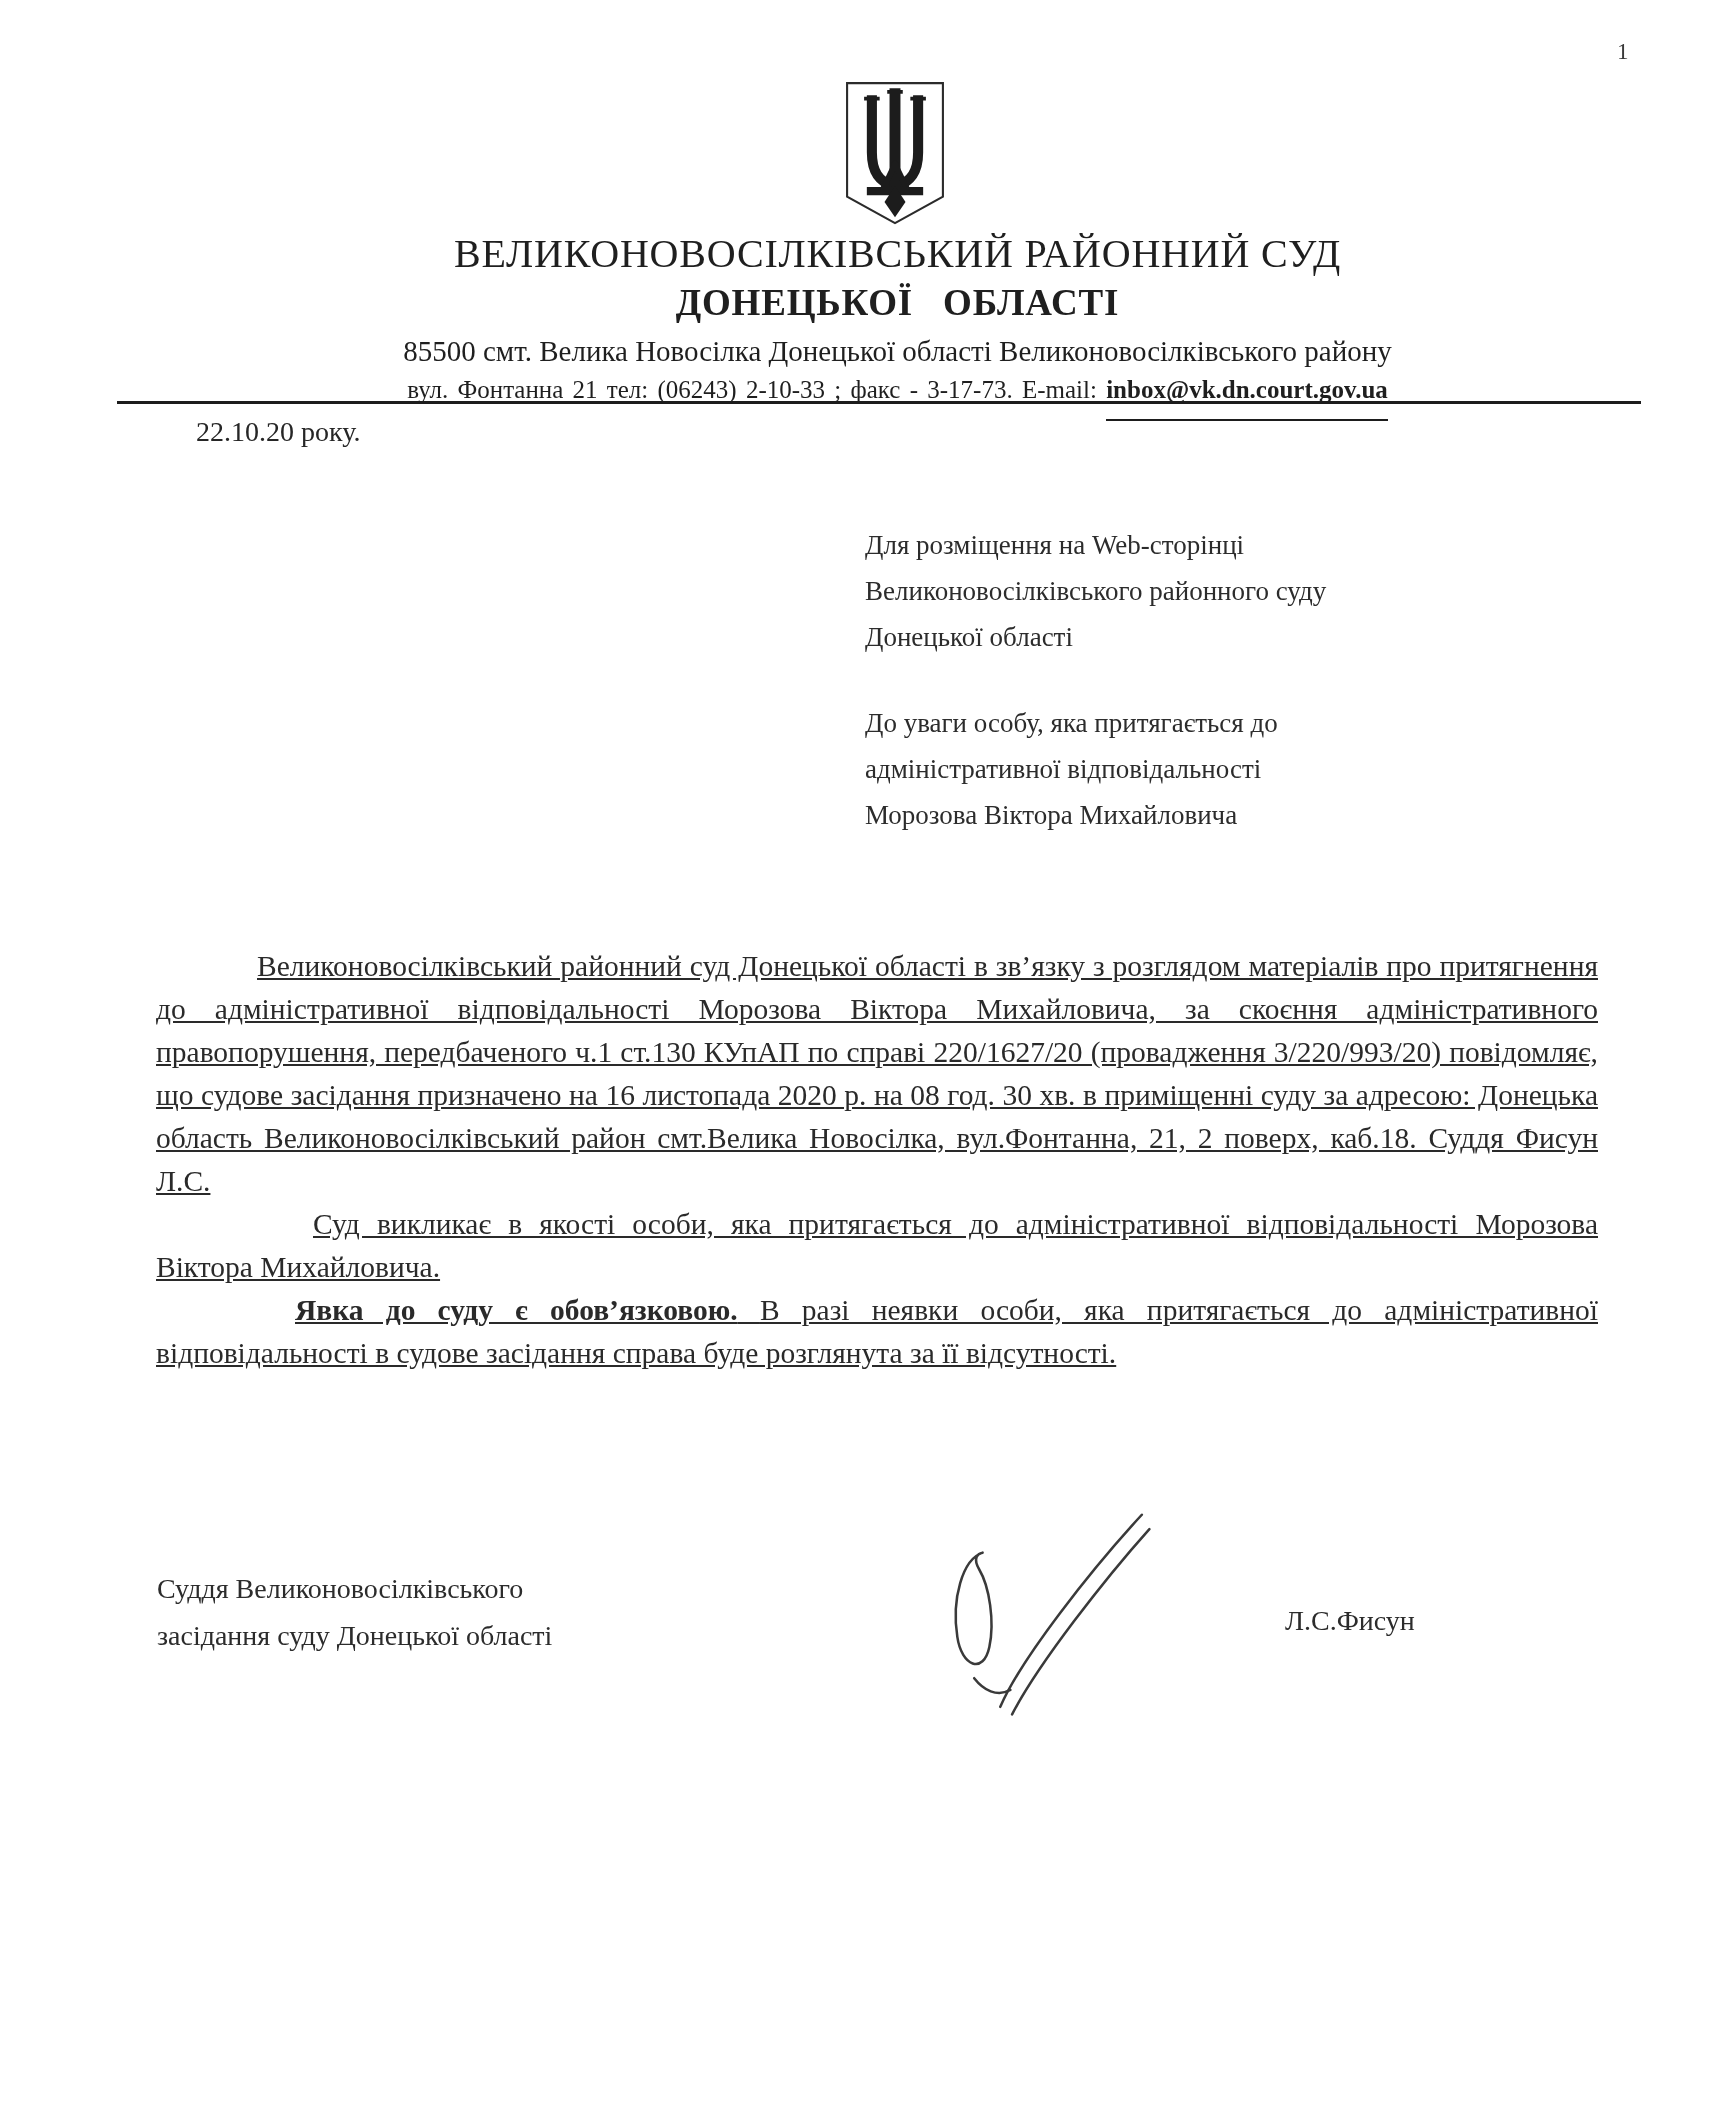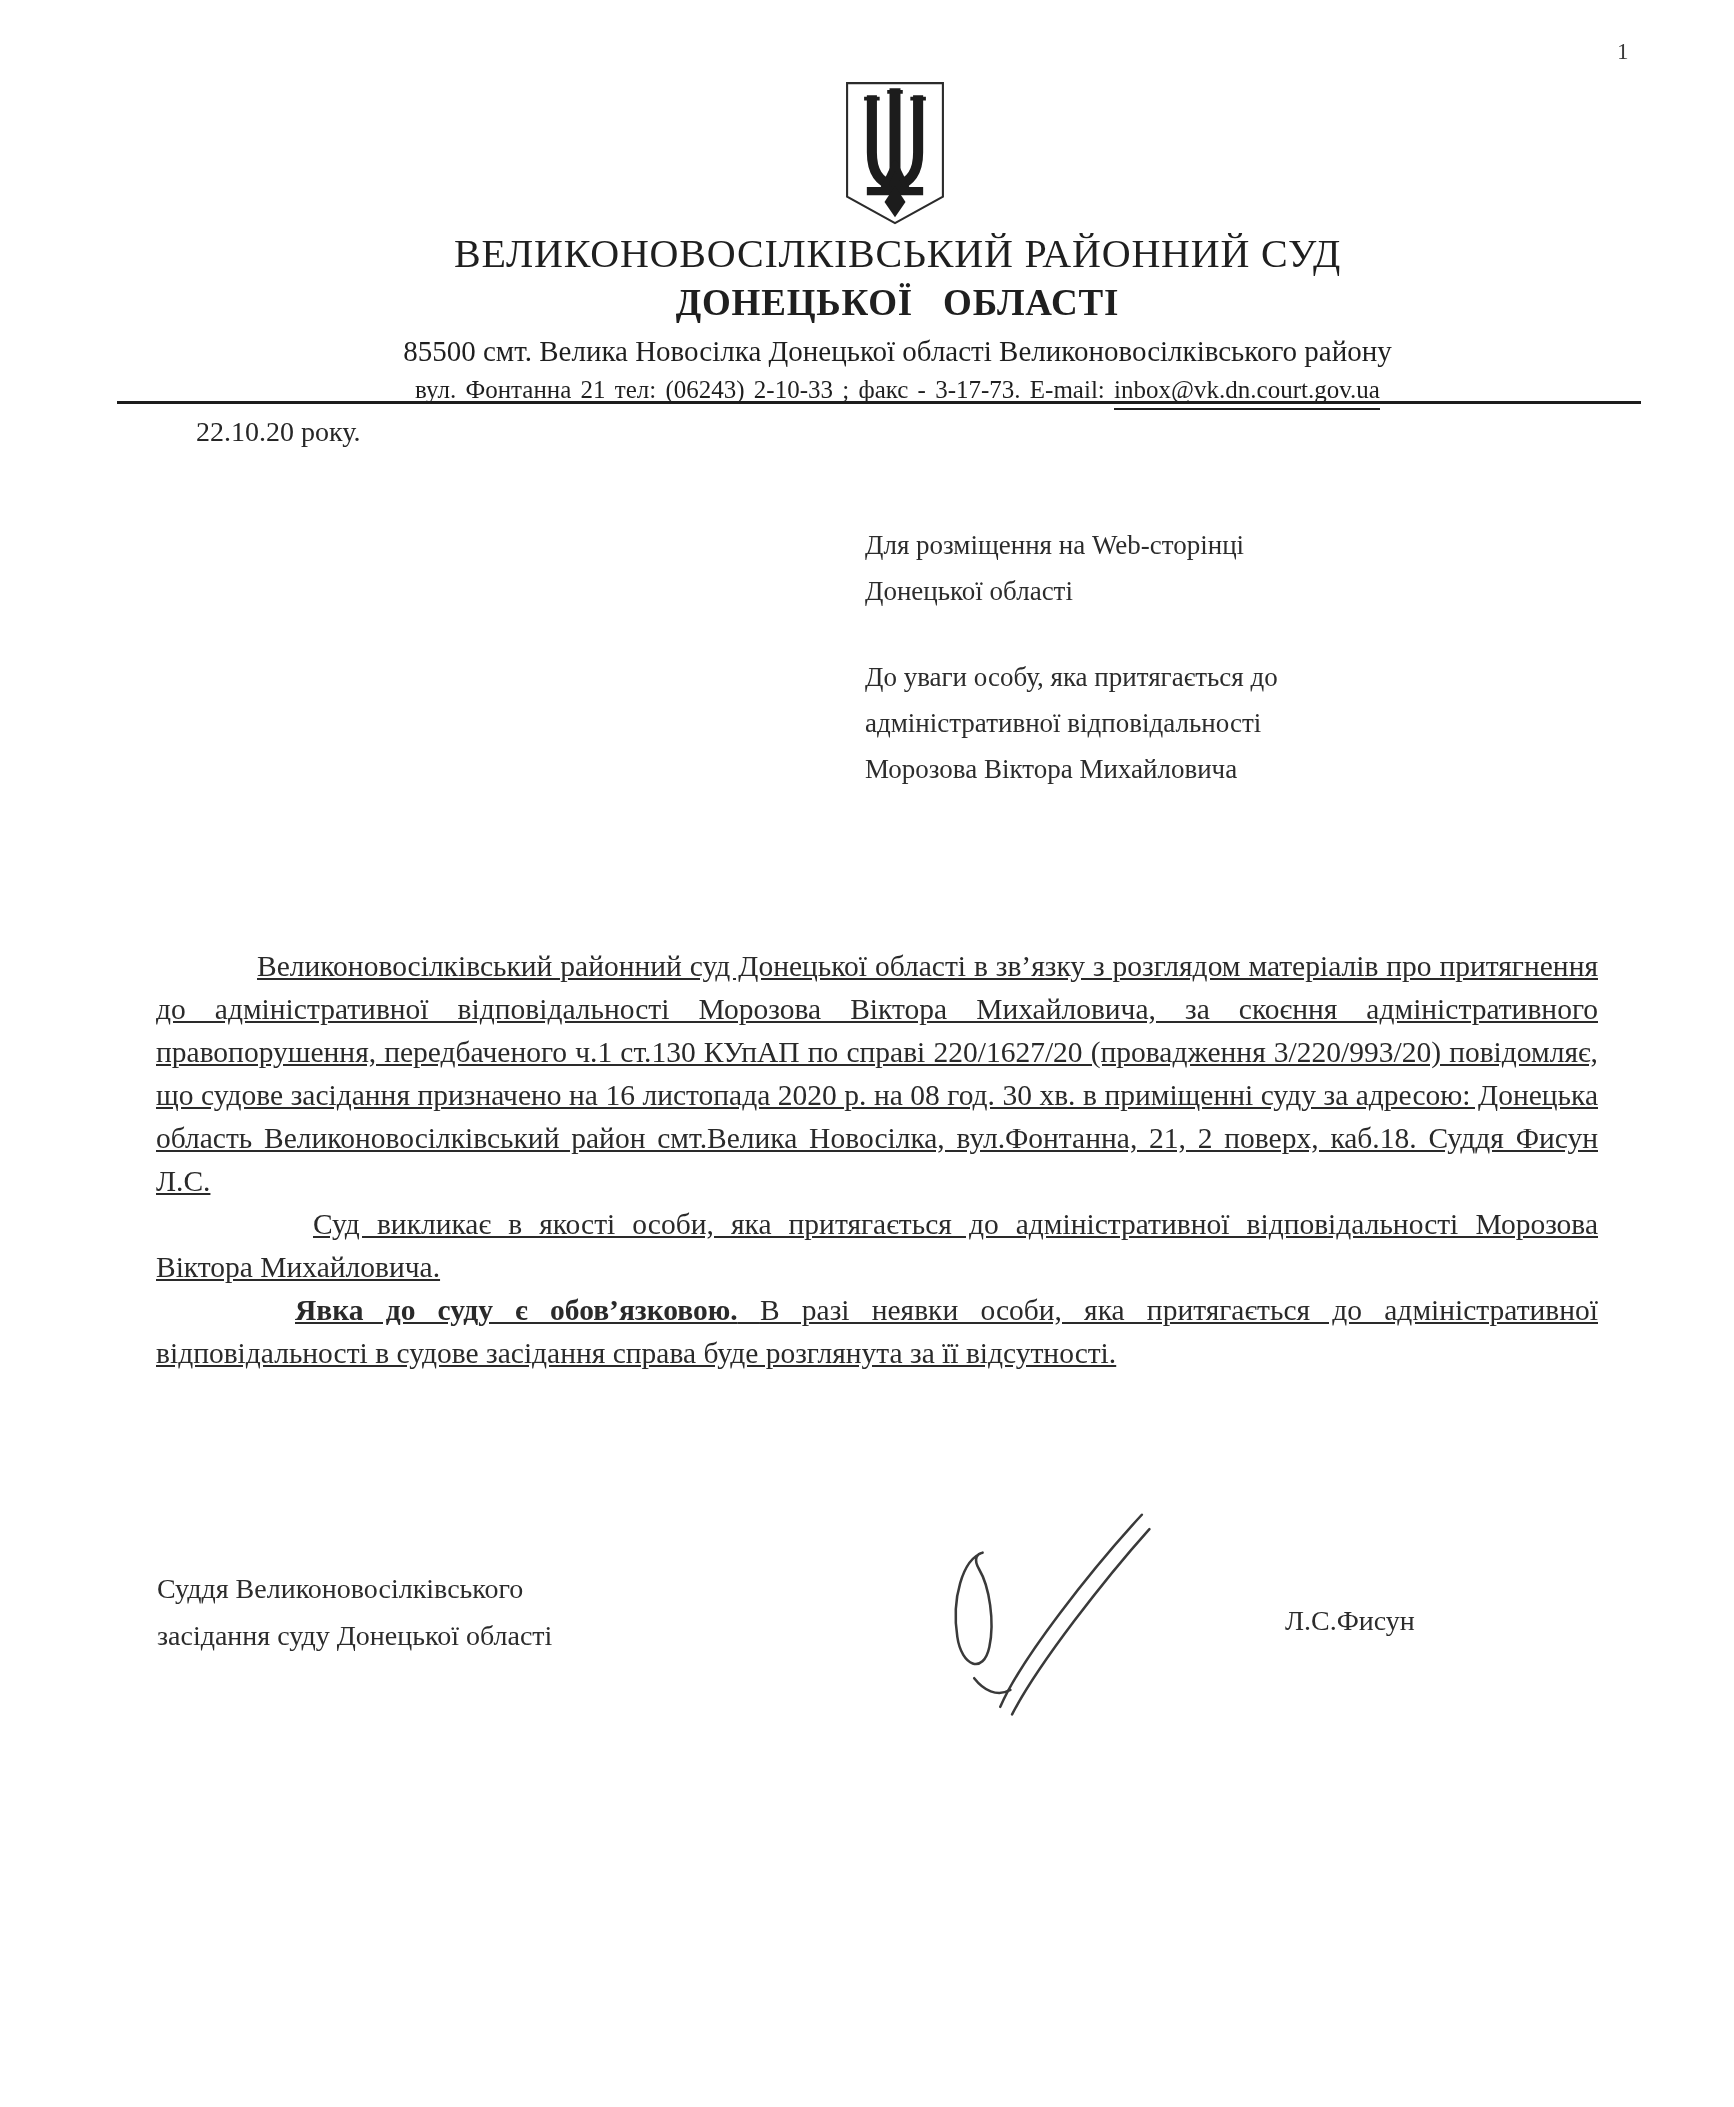--- a/index.html
+++ b/index.html
@@ -30,21 +30,22 @@
     line-height: 47px; white-space: nowrap;
   }
   .title2 {
     font-size: 37px; font-weight: bold; letter-spacing: 0.8px;
     word-spacing: 20px; line-height: 47px; margin-top: 1.7px;
   }
   .addr-line { font-size: 29px; margin-top: 9.3px; white-space: nowrap; }
   .contact-line { font-size: 25px; margin-top: 7.6px; word-spacing: 3px; white-space: nowrap; }
   .email {
     border-bottom: 2.1px solid #1d1d1d;
-    padding-bottom: 5px;
+    padding-bottom: 16px;
+    font-weight: bold;
   }
 
   .rule {
     left: 117px; top: 401px; width: 1524px; height: 3px;
     background: #1c1c1c;
   }
 
   .dateline { left: 196px; top: 416px; font-size: 28px; }
 
   .addressee {
@@ -99,20 +100,21 @@
     <div class="addr-line">85500 смт. Велика Новосілка Донецької області Великоновосілківського району</div>
     <div class="contact-line"><span>вул. Фонтанна 21 тел: (06243)  2-10-33 ;  факс -  3-17-73.  E-mail:</span> <span class="email">inbox@vk.dn.court.gov.ua</span></div>
   </div>
 
   <div class="abs rule"></div>
 
   <div class="abs dateline">22.10.20 року.</div>
 
   <div class="abs addressee">
     <div>Для розміщення на Web-сторінці</div>
+    <div>Великоновосілківського районного суду</div>
     <div>Донецької області</div>
     <div class="gap"></div>
     <div>До уваги особу, яка притягається до</div>
     <div>адміністративної відповідальності</div>
     <div>Морозова Віктора Михайловича</div>
   </div>
 
   <div class="abs body-block">
     <p class="p1">Великоновосілківський районний суд Донецької області в зв’язку з розглядом матеріалів про притягнення до адміністративної відповідальності Морозова Віктора Михайловича, за скоєння адміністративного правопорушення, передбаченого ч.1 ст.130 КУпАП по справі 220/1627/20 (провадження 3/220/993/20) повідомляє, що судове засідання призначено на 16 листопада 2020 р. на 08 год. 30 хв. в приміщенні суду за адресою: Донецька область Великоновосілківський район смт.Велика Новосілка, вул.Фонтанна, 21, 2 поверх, каб.18. Суддя Фисун Л.С.</p>
     <p class="p2">Суд викликає в якості особи, яка притягається до адміністративної відповідальності Морозова Віктора Михайловича.</p>

